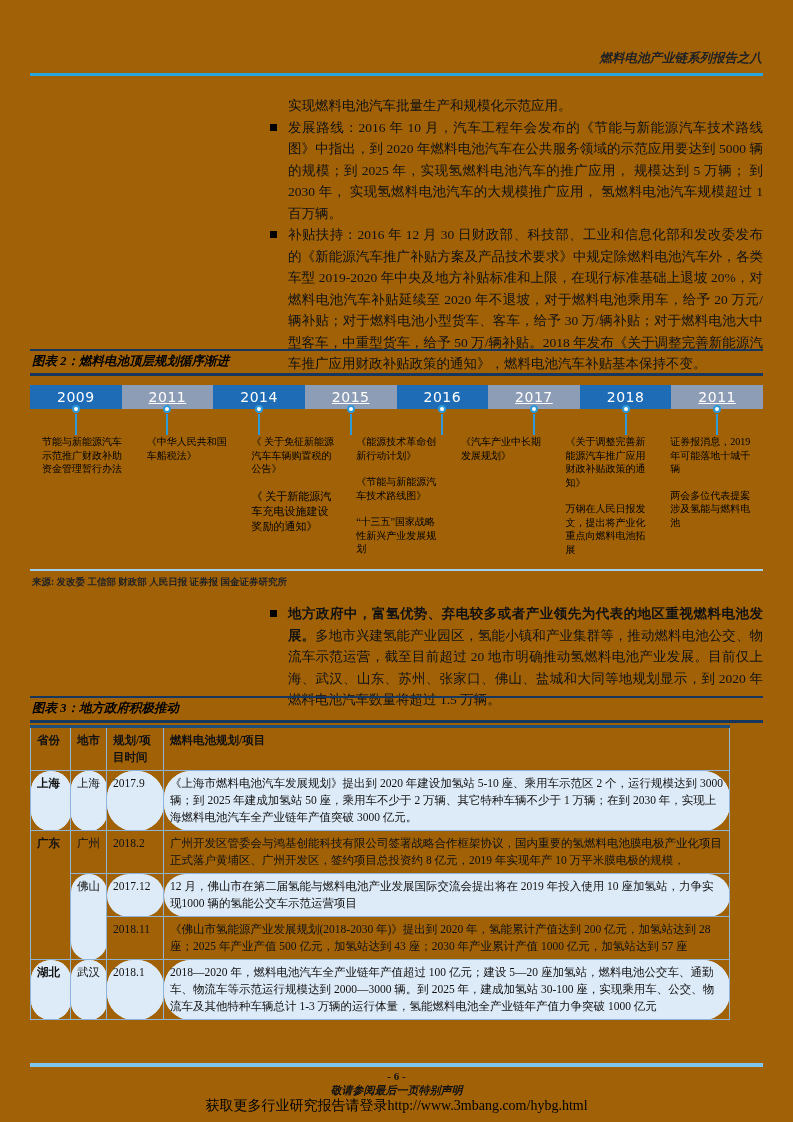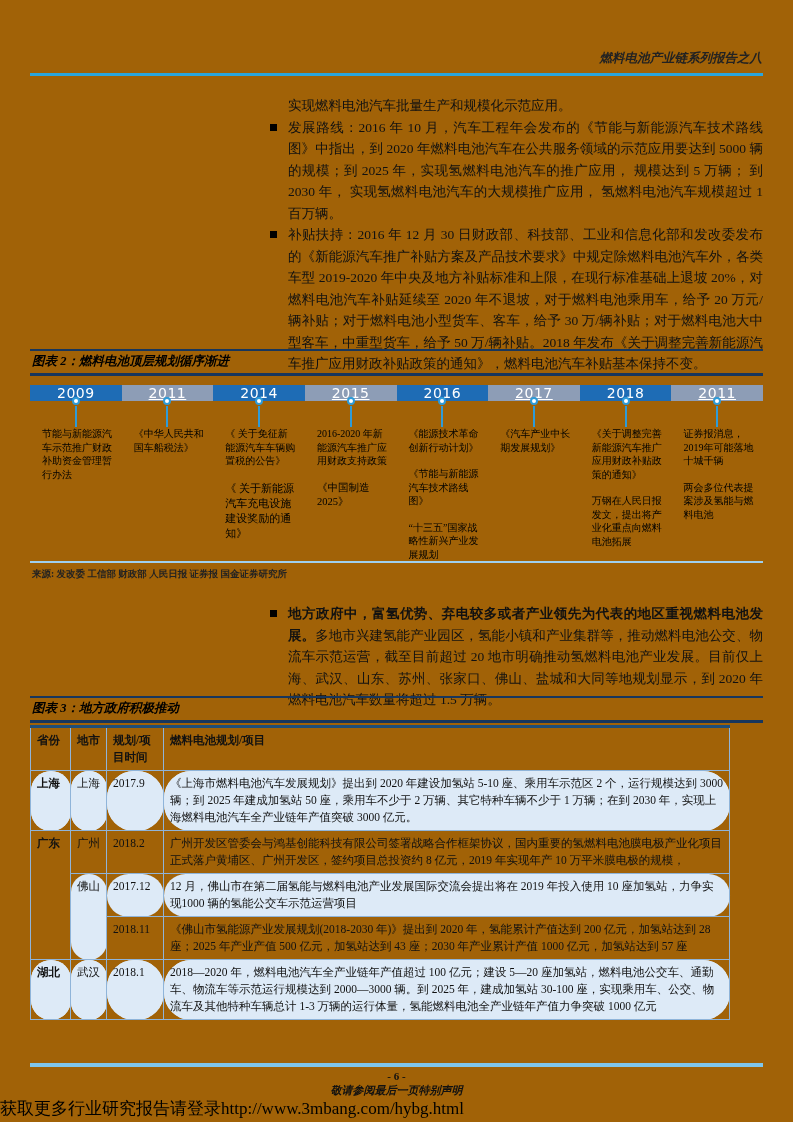--- a/index.html
+++ b/index.html
@@ -22,21 +22,21 @@
   .bullet-text { flex:1; }
   .bold-lead { font-weight:bold; }
 
   
   .figure { position:absolute; left:30px; width:733px; }
   .fig2 { top:349px; }
   .fig3 { top:696px; }
   .fig-title { border-top:2px solid #17365d; border-bottom:3px solid #17365d; padding:2px 0 3px 2px; font-size:12.5px; font-weight:bold; font-style:italic; color:#000; }
 
   
-  .tl-bar { display:flex; margin-top:9px; height:16px; }
+  .tl-bar { display:flex; margin-top:9px; height:24px; }
   .tl-seg { flex:1; display:flex; align-items:center; justify-content:center;
             color:#fff; font-family:"DejaVu Sans", sans-serif; font-size:14px; letter-spacing:0.5px; }
   .seg-blue { background:#1e6cb5; }
   .seg-gray { background:#8d9db6;text-decoration:underline; }
   .tl-stems { display:flex; height:26px; }
   .tl-stem-cell { flex:1; position:relative; }
   .tl-stem-cell .dot { position:absolute; top:-4px; left:50%; margin-left:-4px; width:8px; height:8px; border:2px solid #2e9bd8; border-radius:50%; background:#fff; }
   .tl-stem-cell .stem { position:absolute; top:5px; bottom:0; left:50%; margin-left:-1px; width:2px; background:#2e9bd8; }
   .tl-cols { display:flex; height:132px; overflow:hidden; }
   .tl-col { flex:1; padding:0 8px 0 12px; font-size:10px; line-height:13.5px; color:#000; }
@@ -52,21 +52,21 @@
   table.gov th, table.gov td { border:1px solid #8fb4d9; vertical-align:top; padding:4px 5px 4px 6px; text-align:left; }
   table.gov thead th { font-weight:bold; border-top:3px solid #1f4e79; }
   td.plan { text-align:justify; }
   .shade, tr.shade > td { background:#ddeaf7;border-radius:27px; }
   td.prov { font-weight:bold; }
 
   
   .footer-rule { position:absolute; top:1063px; left:30px; width:733px; height:4px; background:#7fc6ec; }
   .page-num { position:absolute; top:1070px; left:0; width:100%; text-align:center; font-size:11px; font-weight:bold; }
   .disclaimer { position:absolute; top:1083px; left:0; width:100%; text-align:center; font-size:11px; font-weight:bold; font-style:italic; }
-  .promo { position:absolute; top:1097px; left:0; width:100%; font-size:17px; color:#000; text-decoration:none; }
+  .promo { position:absolute; top:1097px; left:0; width:100%; text-align:center; font-size:14px; color:#000; text-decoration:none; }
 </style>
 </head>
 <body>
 
 <div class="page">
 
   <div class="header-text">燃料电池产业链系列报告之八</div>
   <div class="header-rule"></div>
 
   <div class="text-block tb1">
@@ -142,24 +142,20 @@
     <div class="tl-cols">
       <div class="tl-col">
         <div class="tl-item">节能与新能源汽车示范推广财政补助资金管理暂行办法</div>
       </div>
       <div class="tl-col">
         <div class="tl-item">《中华人民共和国车船税法》</div>
       </div>
       <div class="tl-col tl-col-2014">
         <div class="tl-item">《 关于免征新能源汽车车辆购置税的公告》</div>
         <div class="tl-item">《 关于新能源汽车充电设施建设奖励的通知》</div>
-      </div>
-      <div class="tl-col tl-col-2015">
-        <div class="tl-item">2016-2020 年新能源汽车推广应用财政支持政策</div>
-        <div class="tl-item">《中国制造2025》</div>
       </div>
       <div class="tl-col">
         <div class="tl-item">《能源技术革命创新行动计划》</div>
         <div class="tl-item">《节能与新能源汽车技术路线图》</div>
         <div class="tl-item">“十三五”国家战略性新兴产业发展规划</div>
       </div>
       <div class="tl-col">
         <div class="tl-item">《汽车产业中长期发展规划》</div>
       </div>
       <div class="tl-col">

